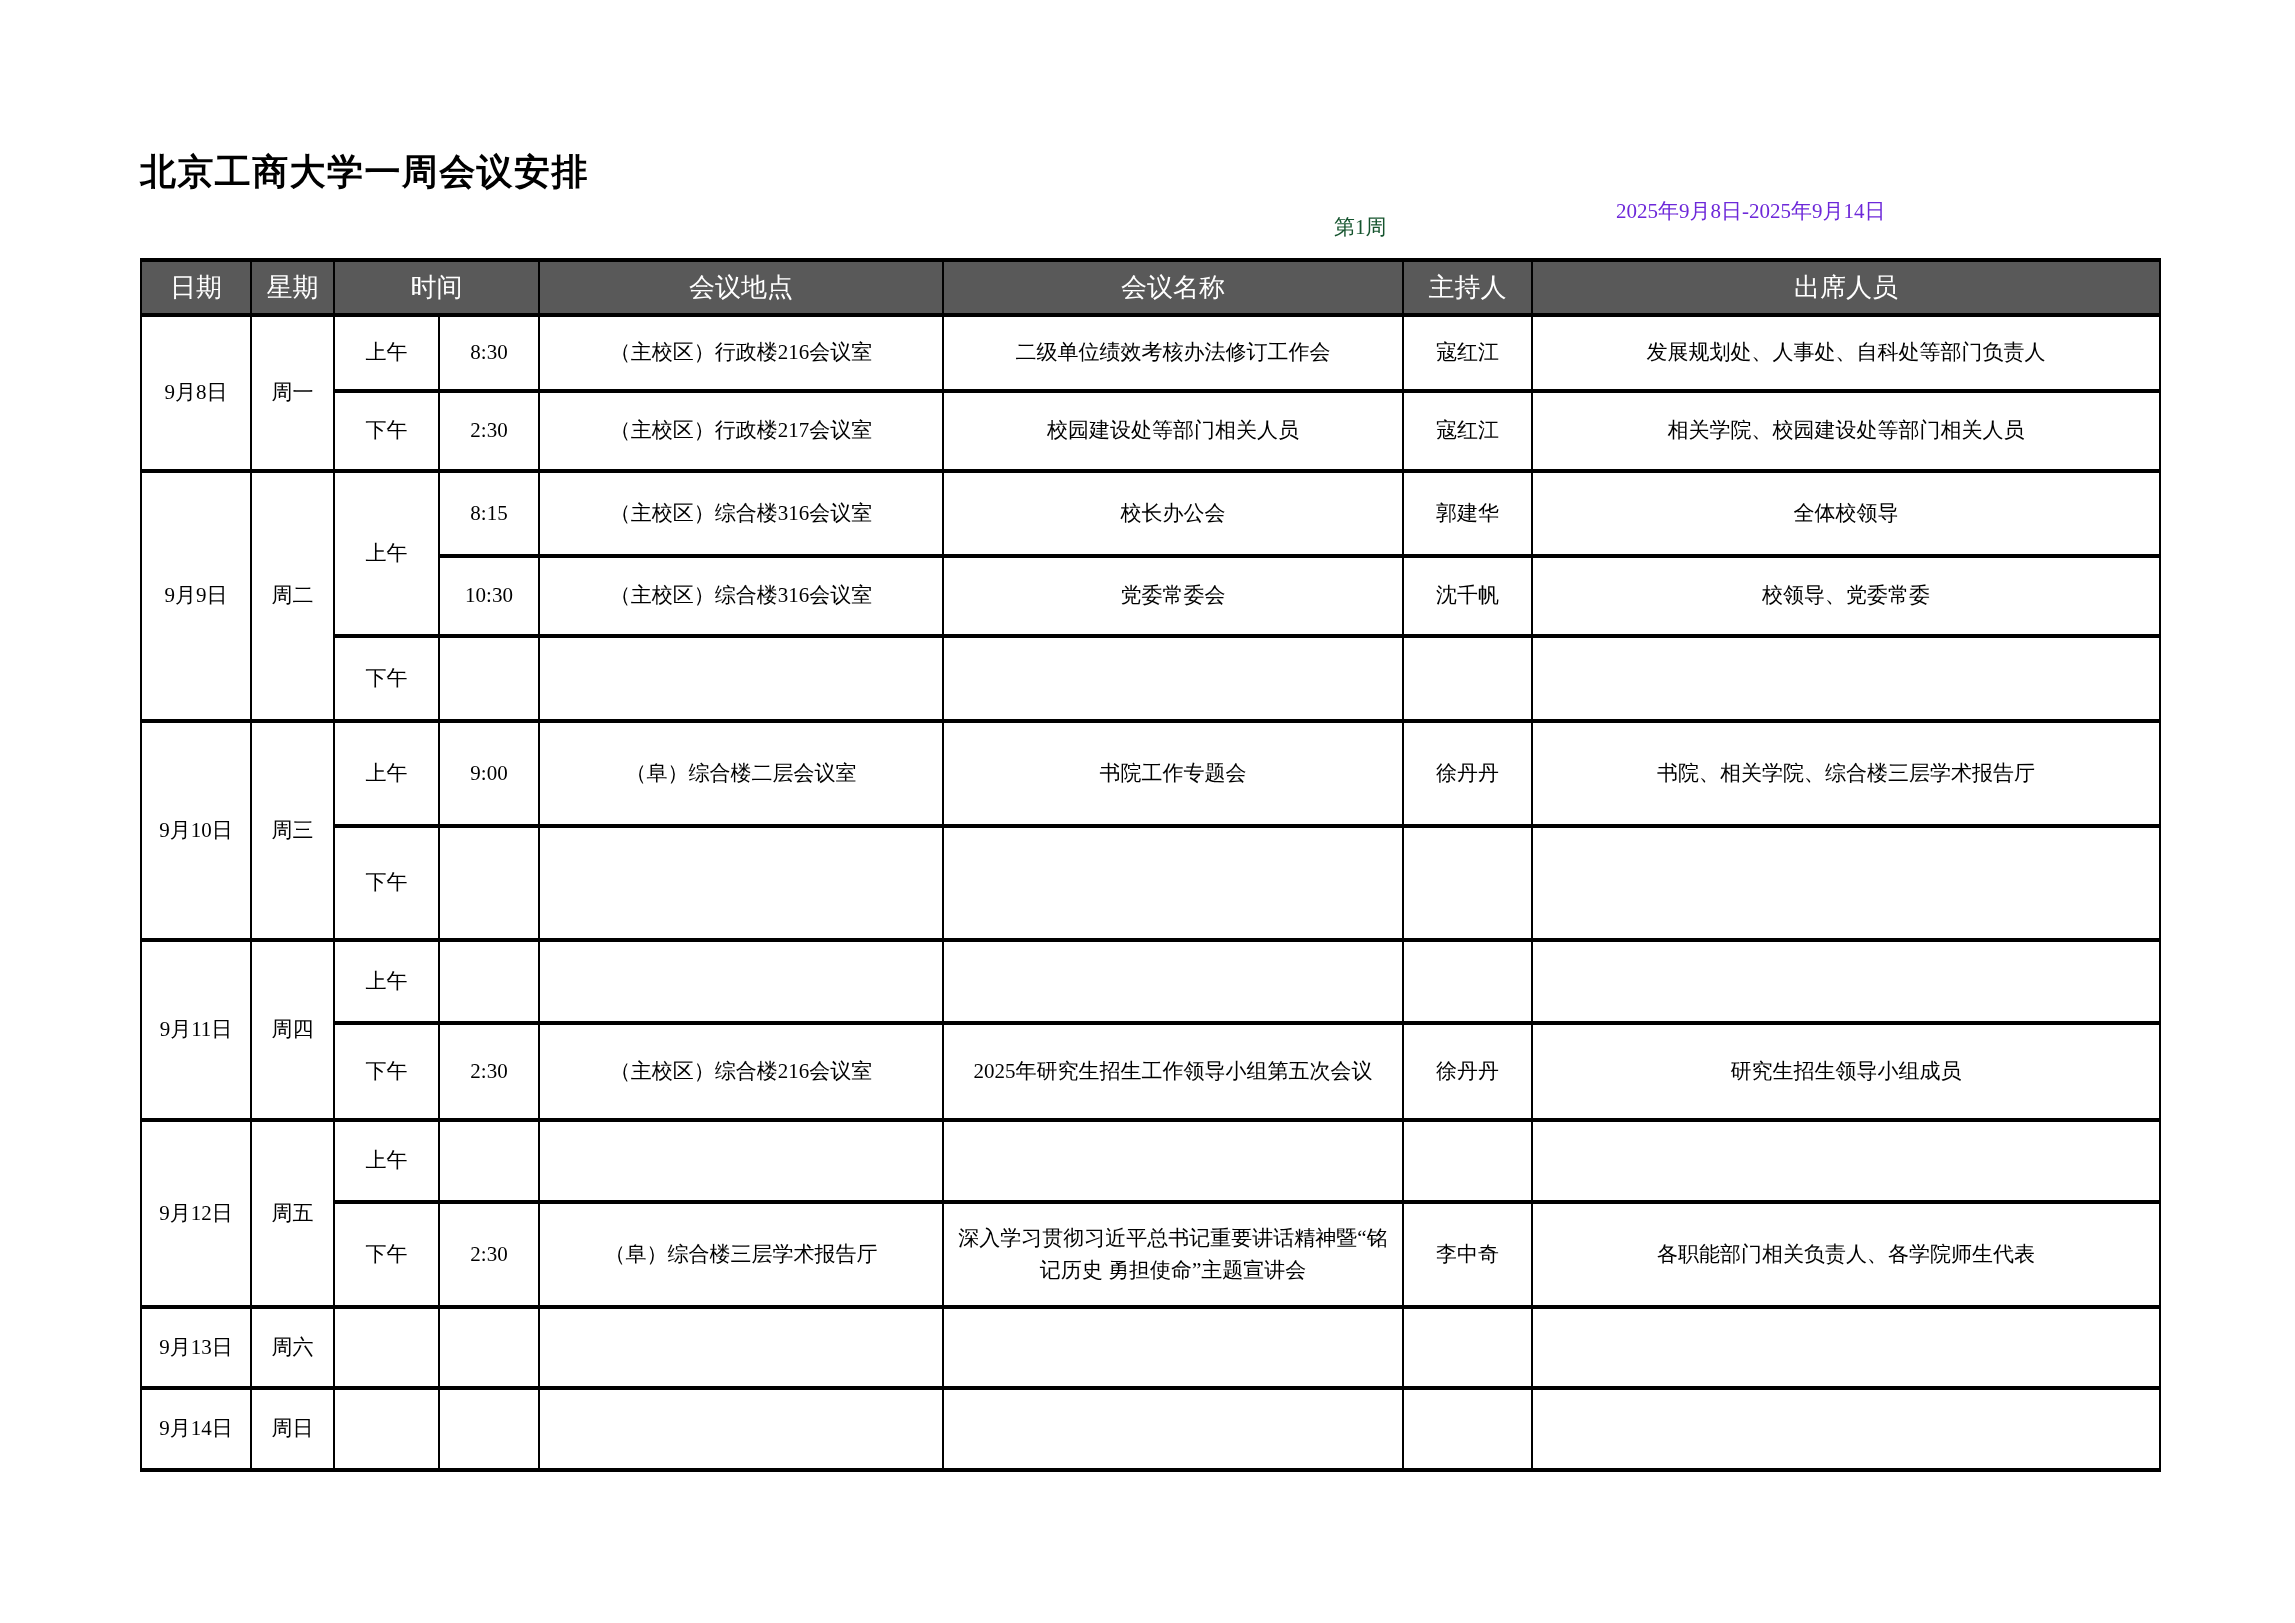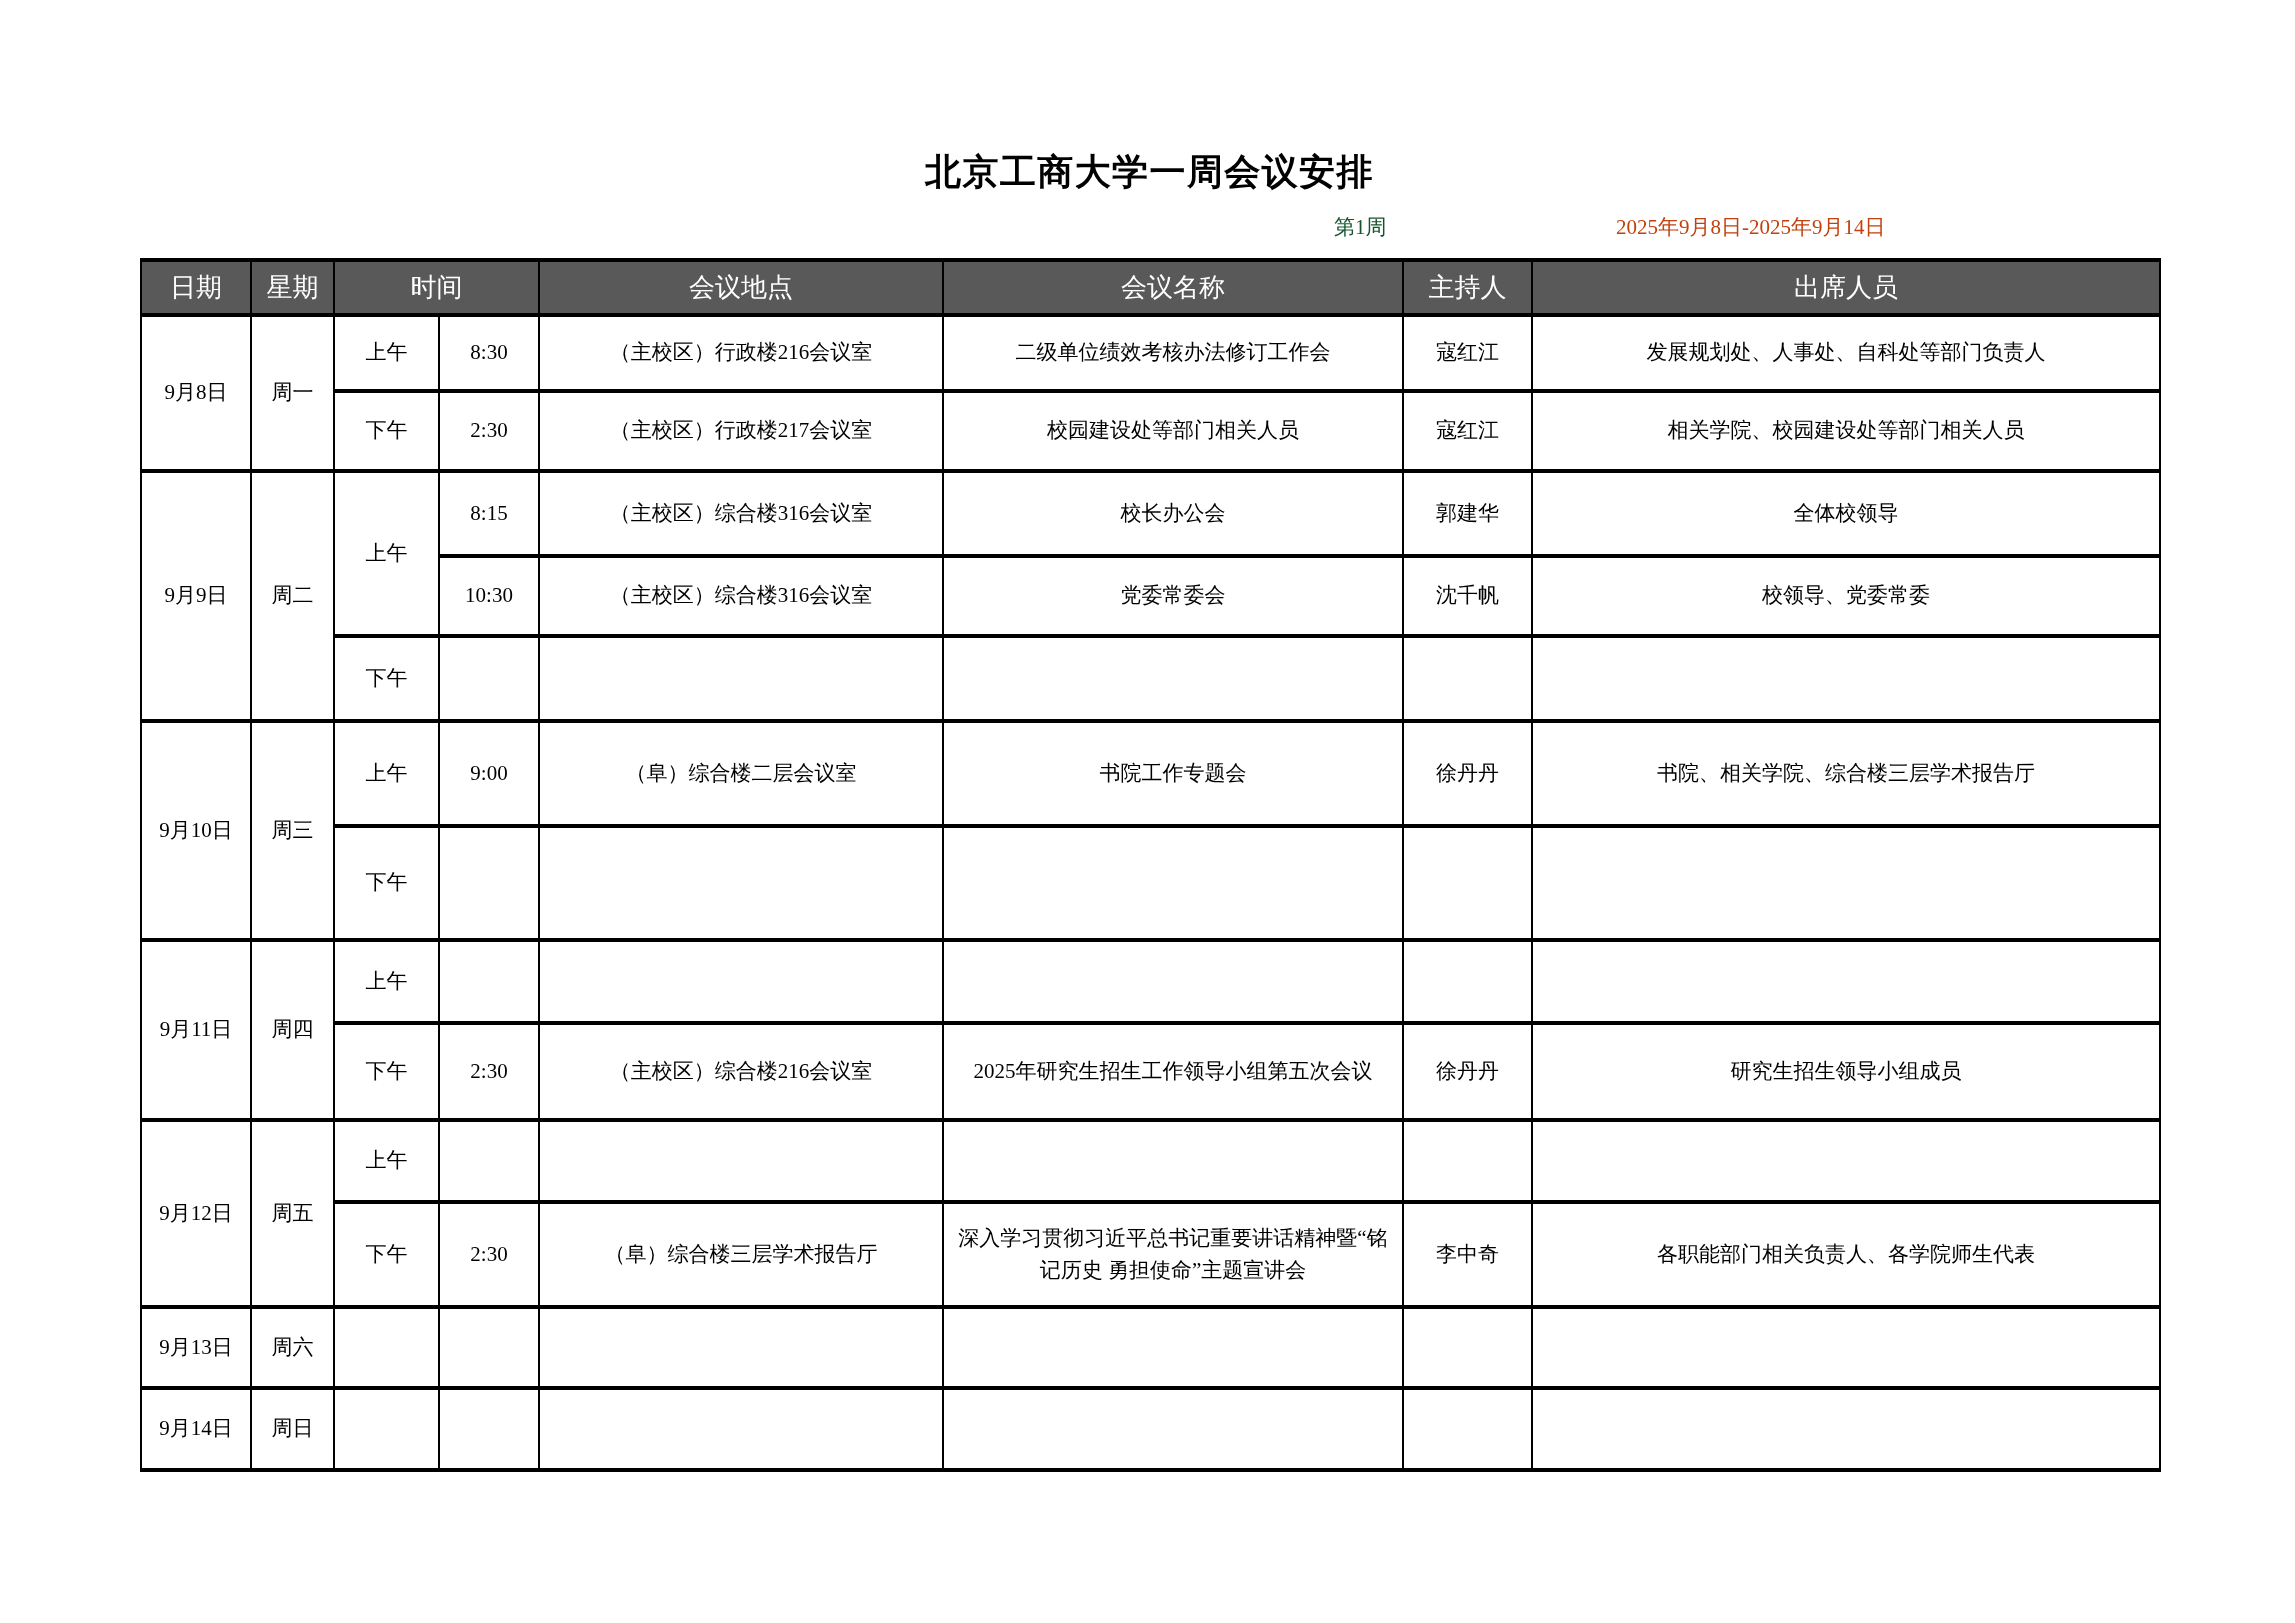--- a/index.html
+++ b/index.html
@@ -13,39 +13,39 @@
     width: 2295px;
     height: 1623px;
     background: #ffffff;
     overflow: hidden;
   }
   #doc-title {
     position: absolute;
     left: 140px;
     top: 148px;
     width: 2019px;
-    text-align: center;
+    text-align: left;
     font-size: 36px;
     font-weight: bold;
     color: #000000;
     letter-spacing: 1.4px;
   }
   #week-label {
     position: absolute;
     left: 1334px;
     top: 213px;
     font-size: 21px;
     color: #14532d;
   }
   #date-range {
     position: absolute;
     left: 1616px;
-    top: 213px;
+    top: 197px;
     font-size: 21px;
-    color: #c2410c;
+    color: #6d28d9;
   }
   table#schedule {
     position: absolute;
     left: 140px;
     top: 258px;
     width: 2019px;
     border-collapse: collapse;
     table-layout: fixed;
   }
   #schedule th, #schedule td {

